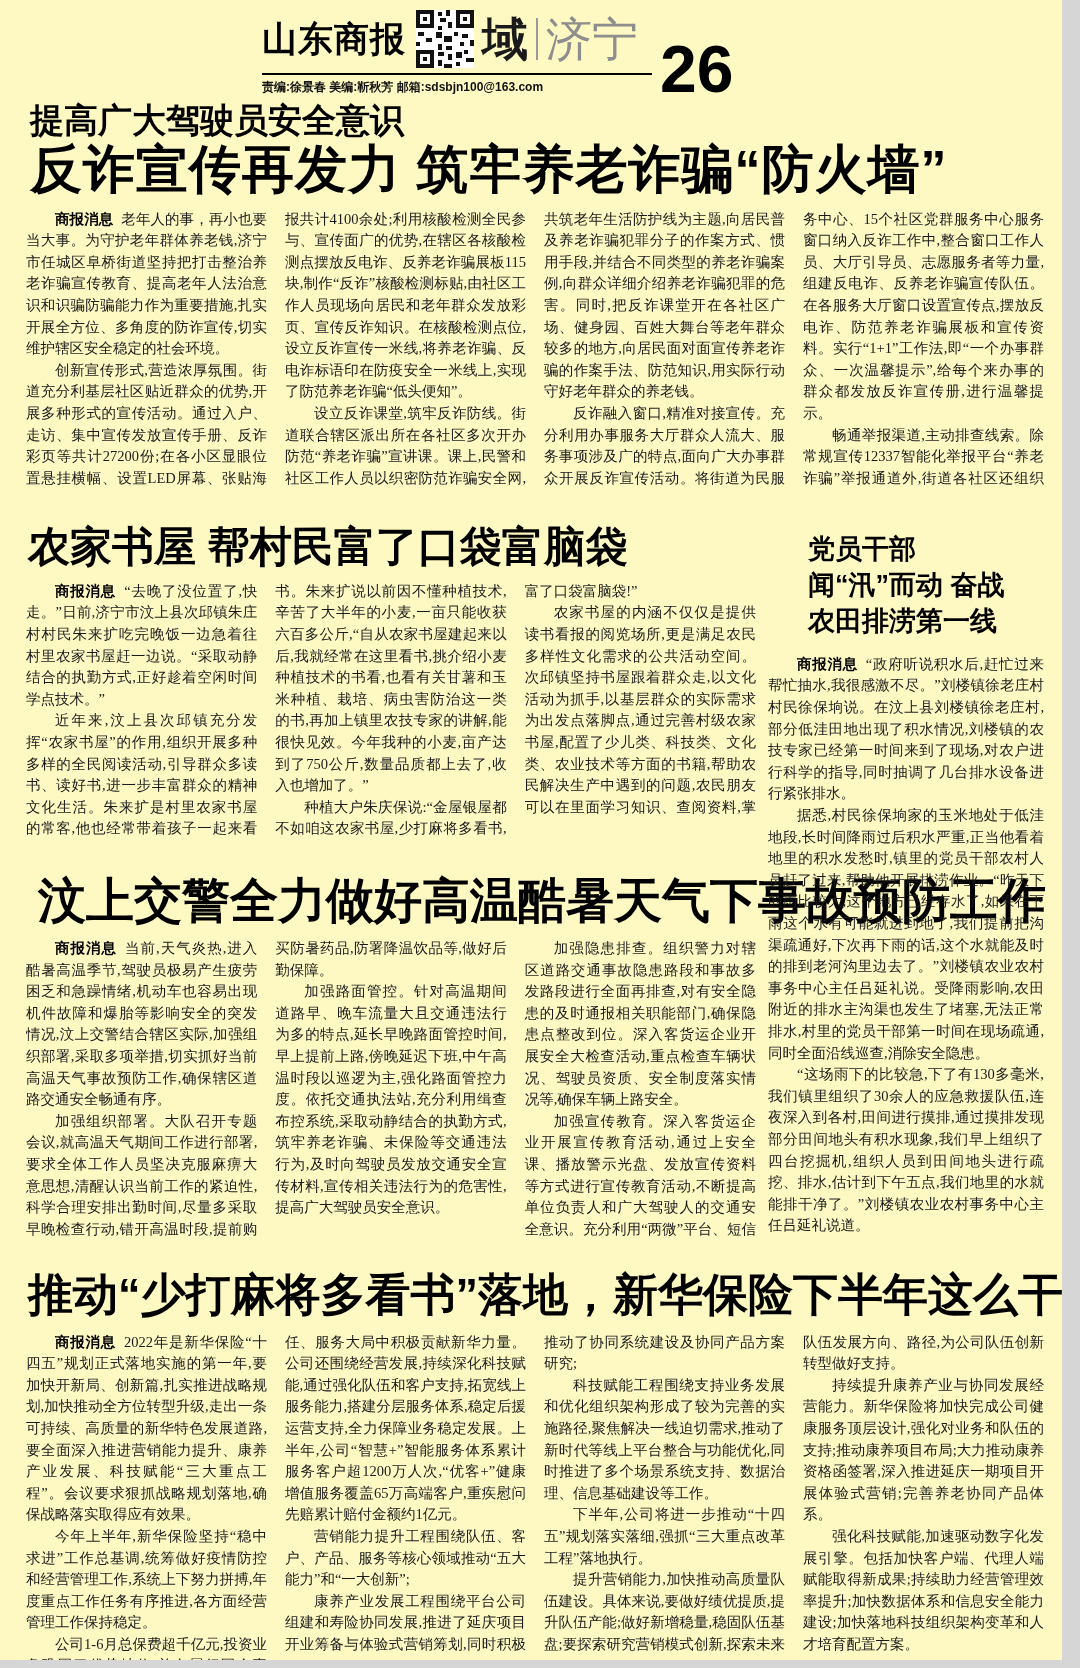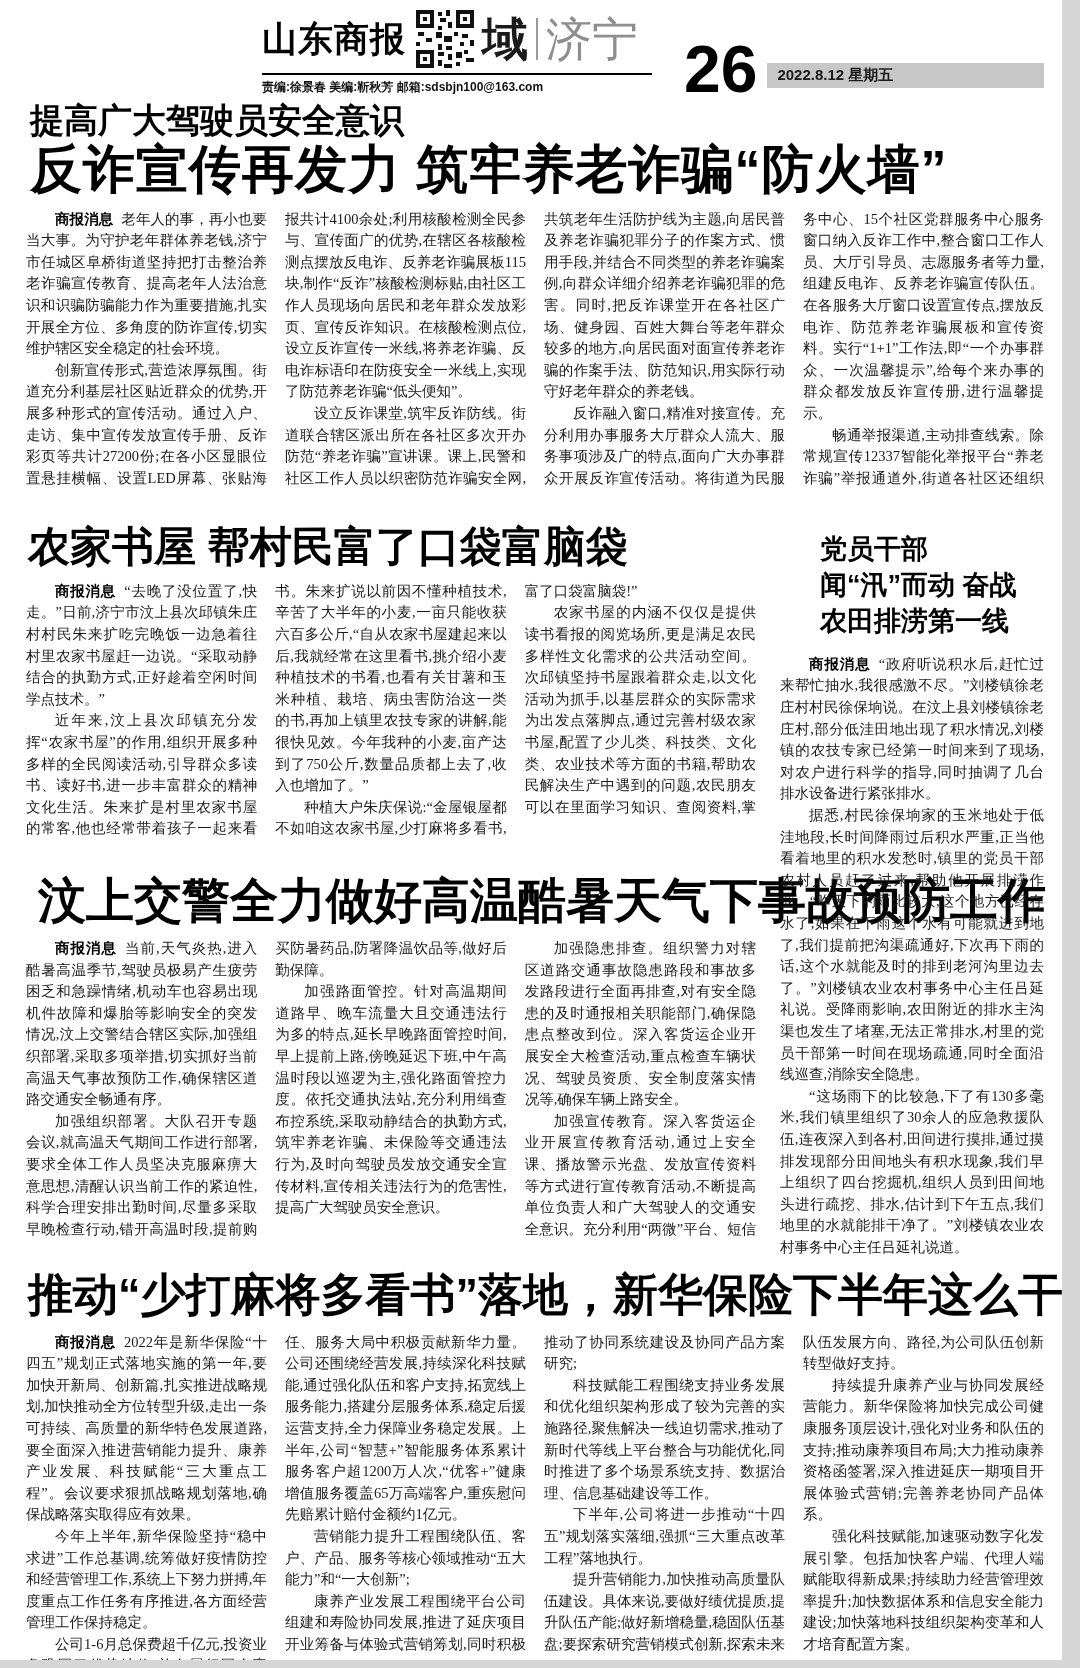--- a/index.html
+++ b/index.html
@@ -1,30 +1,30 @@
 <!DOCTYPE html>
 <html><head>
 <meta charset="utf-8">
 <style>
   html,body{margin:0;padding:0;background:#d6d6d6;}
   body{width:1080px;height:1668px;overflow:hidden;font-family:"Liberation Serif",serif;}
-  .page{position:relative;width:1062px;height:1660px;background:#ffffff;box-sizing:border-box;
+  .page{position:relative;width:1062px;height:1660px;background:#fef9c3;box-sizing:border-box;
         padding:0 18px 0 26px;overflow:hidden;}
   
   .masthead{display:flex;align-items:flex-end;height:96px;padding-top:6px;box-sizing:border-box;}
   .mast-left{margin-left:236px;width:390px;flex:0 0 auto;}
   .brand-row{display:flex;align-items:center;height:62px;}
   .brand{font-family:"Liberation Sans",sans-serif;font-weight:900;font-size:35px;letter-spacing:1px;color:#000;}
   .qr{width:58px;height:58px;margin:0 8px 0 10px;flex:0 0 auto;}
   .section-char{font-family:"Liberation Sans",sans-serif;font-weight:800;font-size:46px;color:#1a1a1a;line-height:1;}
   .vline{width:2px;height:42px;background:#9a9a9a;margin:0 8px;}
   .region{font-family:"Liberation Sans",sans-serif;font-weight:500;font-size:46px;color:#8e8e8e;line-height:1;}
   .mast-rule{height:2px;background:#000;margin-top:3px;}
   .editors{font-family:"Liberation Sans",sans-serif;font-weight:700;font-size:12px;color:#111;margin-top:4px;white-space:nowrap;}
-  .page-num{font-family:"Liberation Sans",sans-serif;font-weight:900;font-size:66px;line-height:.8;color:#000;margin-left:32px;flex:0 0 auto;}
+  .page-num{font-family:"Liberation Sans",sans-serif;font-weight:900;font-size:66px;line-height:.8;color:#000;margin-left:8px;flex:0 0 auto;}
   .date-bar{flex:1;height:25px;background:#c7c7c7;margin:0 0 8px 10px;display:flex;align-items:center;}
   .date-bar span{font-family:"Liberation Sans",sans-serif;font-weight:700;font-size:15px;color:#1a1a1a;padding-left:10px;}
   
   .kicker{font-family:"Liberation Sans",sans-serif;font-weight:900;font-size:34px;color:#000;margin:6px 0 0 4px;line-height:1.1;}
   .hl-xl{font-family:"Liberation Sans",sans-serif;font-weight:900;font-size:52px;color:#000;margin:2px 0 10px 4px;line-height:1.1;letter-spacing:1px;white-space:nowrap;}
   .hl-l{font-family:"Liberation Sans",sans-serif;font-weight:900;font-size:42px;color:#000;margin:0 0 10px 2px;line-height:1.15;white-space:nowrap;}
   .hl-m{font-family:"Liberation Sans",sans-serif;font-weight:700;font-size:48px;color:#000;margin:16px 0 10px 12px;line-height:1.15;white-space:nowrap;}
   .hl-s{font-family:"Liberation Sans",sans-serif;font-weight:900;font-size:27px;color:#000;margin:8px 0 14px 0;padding-left:40px;line-height:1.35;}
   .hl-s span{display:block;}
   .hl-xl2{font-family:"Liberation Sans",sans-serif;font-weight:900;font-size:45px;color:#000;margin:16px 0 12px 2px;line-height:1.1;white-space:nowrap;}
@@ -33,21 +33,21 @@
   .cols4{column-count:4;}
   .cols3{column-count:3;}
   .bodytext p{margin:0;font-size:14.5px;line-height:21.6px;color:#1a1a1a;text-align:justify;
               text-indent:2em;word-break:break-all;}
   .lead{font-family:"Liberation Sans",sans-serif;font-weight:700;margin-right:8px;color:#000;}
   .a1body{height:300px;}
   .a2body{height:276px;}
   .a3body{height:316px;}
   .a4body{height:350px;}
   
-  .midrow{display:flex;gap:24px;margin-top:14px;}
+  .midrow{display:flex;gap:12px;margin-top:14px;}
   .midleft{width:730px;flex:0 0 auto;}
   .midright{flex:1;overflow:hidden;}
   .onecol{height:600px;overflow:hidden;}
 </style>
 </head>
 <body>
 
 <div class="page">
 
   <div class="masthead">
@@ -97,23 +97,20 @@
             </g>
         </svg>
         <span class="section-char">域</span>
         <span class="vline"></span>
         <span class="region">济宁</span>
       </div>
       <div class="mast-rule"></div>
       <div class="editors">责编:徐景春 美编:靳秋芳 邮箱:sdsbjn100@163.com</div>
     </div>
     <div class="page-num">26</div>
-    <div class="date-bar">
-      <span>2022.8.12 星期五</span>
-    </div>
   </div>
 
   <section>
     <h2 class="kicker">提高广大驾驶员安全意识</h2>
     <h1 class="hl-xl">反诈宣传再发力  筑牢养老诈骗“防火墙”</h1>
     <div class="cols cols4 bodytext a1body">
       <p><b class="lead">商报消息</b><span>老年人的事，再小也要当大事。为守护老年群体养老钱,济宁市任城区阜桥街道坚持把打击整治养老诈骗宣传教育、提高老年人法治意识和识骗防骗能力作为重要措施,扎实开展全方位、多角度的防诈宣传,切实维护辖区安全稳定的社会环境。</span></p>
       <p>创新宣传形式,营造浓厚氛围。街道充分利基层社区贴近群众的优势,开展多种形式的宣传活动。通过入户、走访、集中宣传发放宣传手册、反诈彩页等共计27200份;在各小区显眼位置悬挂横幅、设置LED屏幕、张贴海报共计4100余处;利用核酸检测全民参与、宣传面广的优势,在辖区各核酸检测点摆放反电诈、反养老诈骗展板115块,制作“反诈”核酸检测标贴,由社区工作人员现场向居民和老年群众发放彩页、宣传反诈知识。在核酸检测点位,设立反诈宣传一米线,将养老诈骗、反电诈标语印在防疫安全一米线上,实现了防范养老诈骗“低头便知”。</p>
       <p>设立反诈课堂,筑牢反诈防线。街道联合辖区派出所在各社区多次开办防范“养老诈骗”宣讲课。课上,民警和社区工作人员以织密防范诈骗安全网,共筑老年生活防护线为主题,向居民普及养老诈骗犯罪分子的作案方式、惯用手段,并结合不同类型的养老诈骗案例,向群众详细介绍养老诈骗犯罪的危害。同时,把反诈课堂开在各社区广场、健身园、百姓大舞台等老年群众较多的地方,向居民面对面宣传养老诈骗的作案手法、防范知识,用实际行动守好老年群众的养老钱。</p>
       <p>反诈融入窗口,精准对接宣传。充分利用办事服务大厅群众人流大、服务事项涉及广的特点,面向广大办事群众开展反诈宣传活动。将街道为民服务中心、15个社区党群服务中心服务窗口纳入反诈工作中,整合窗口工作人员、大厅引导员、志愿服务者等力量,组建反电诈、反养老诈骗宣传队伍。在各服务大厅窗口设置宣传点,摆放反电诈、防范养老诈骗展板和宣传资料。实行“1+1”工作法,即“一个办事群众、一次温馨提示”,给每个来办事的群众都发放反诈宣传册,进行温馨提示。</p>

